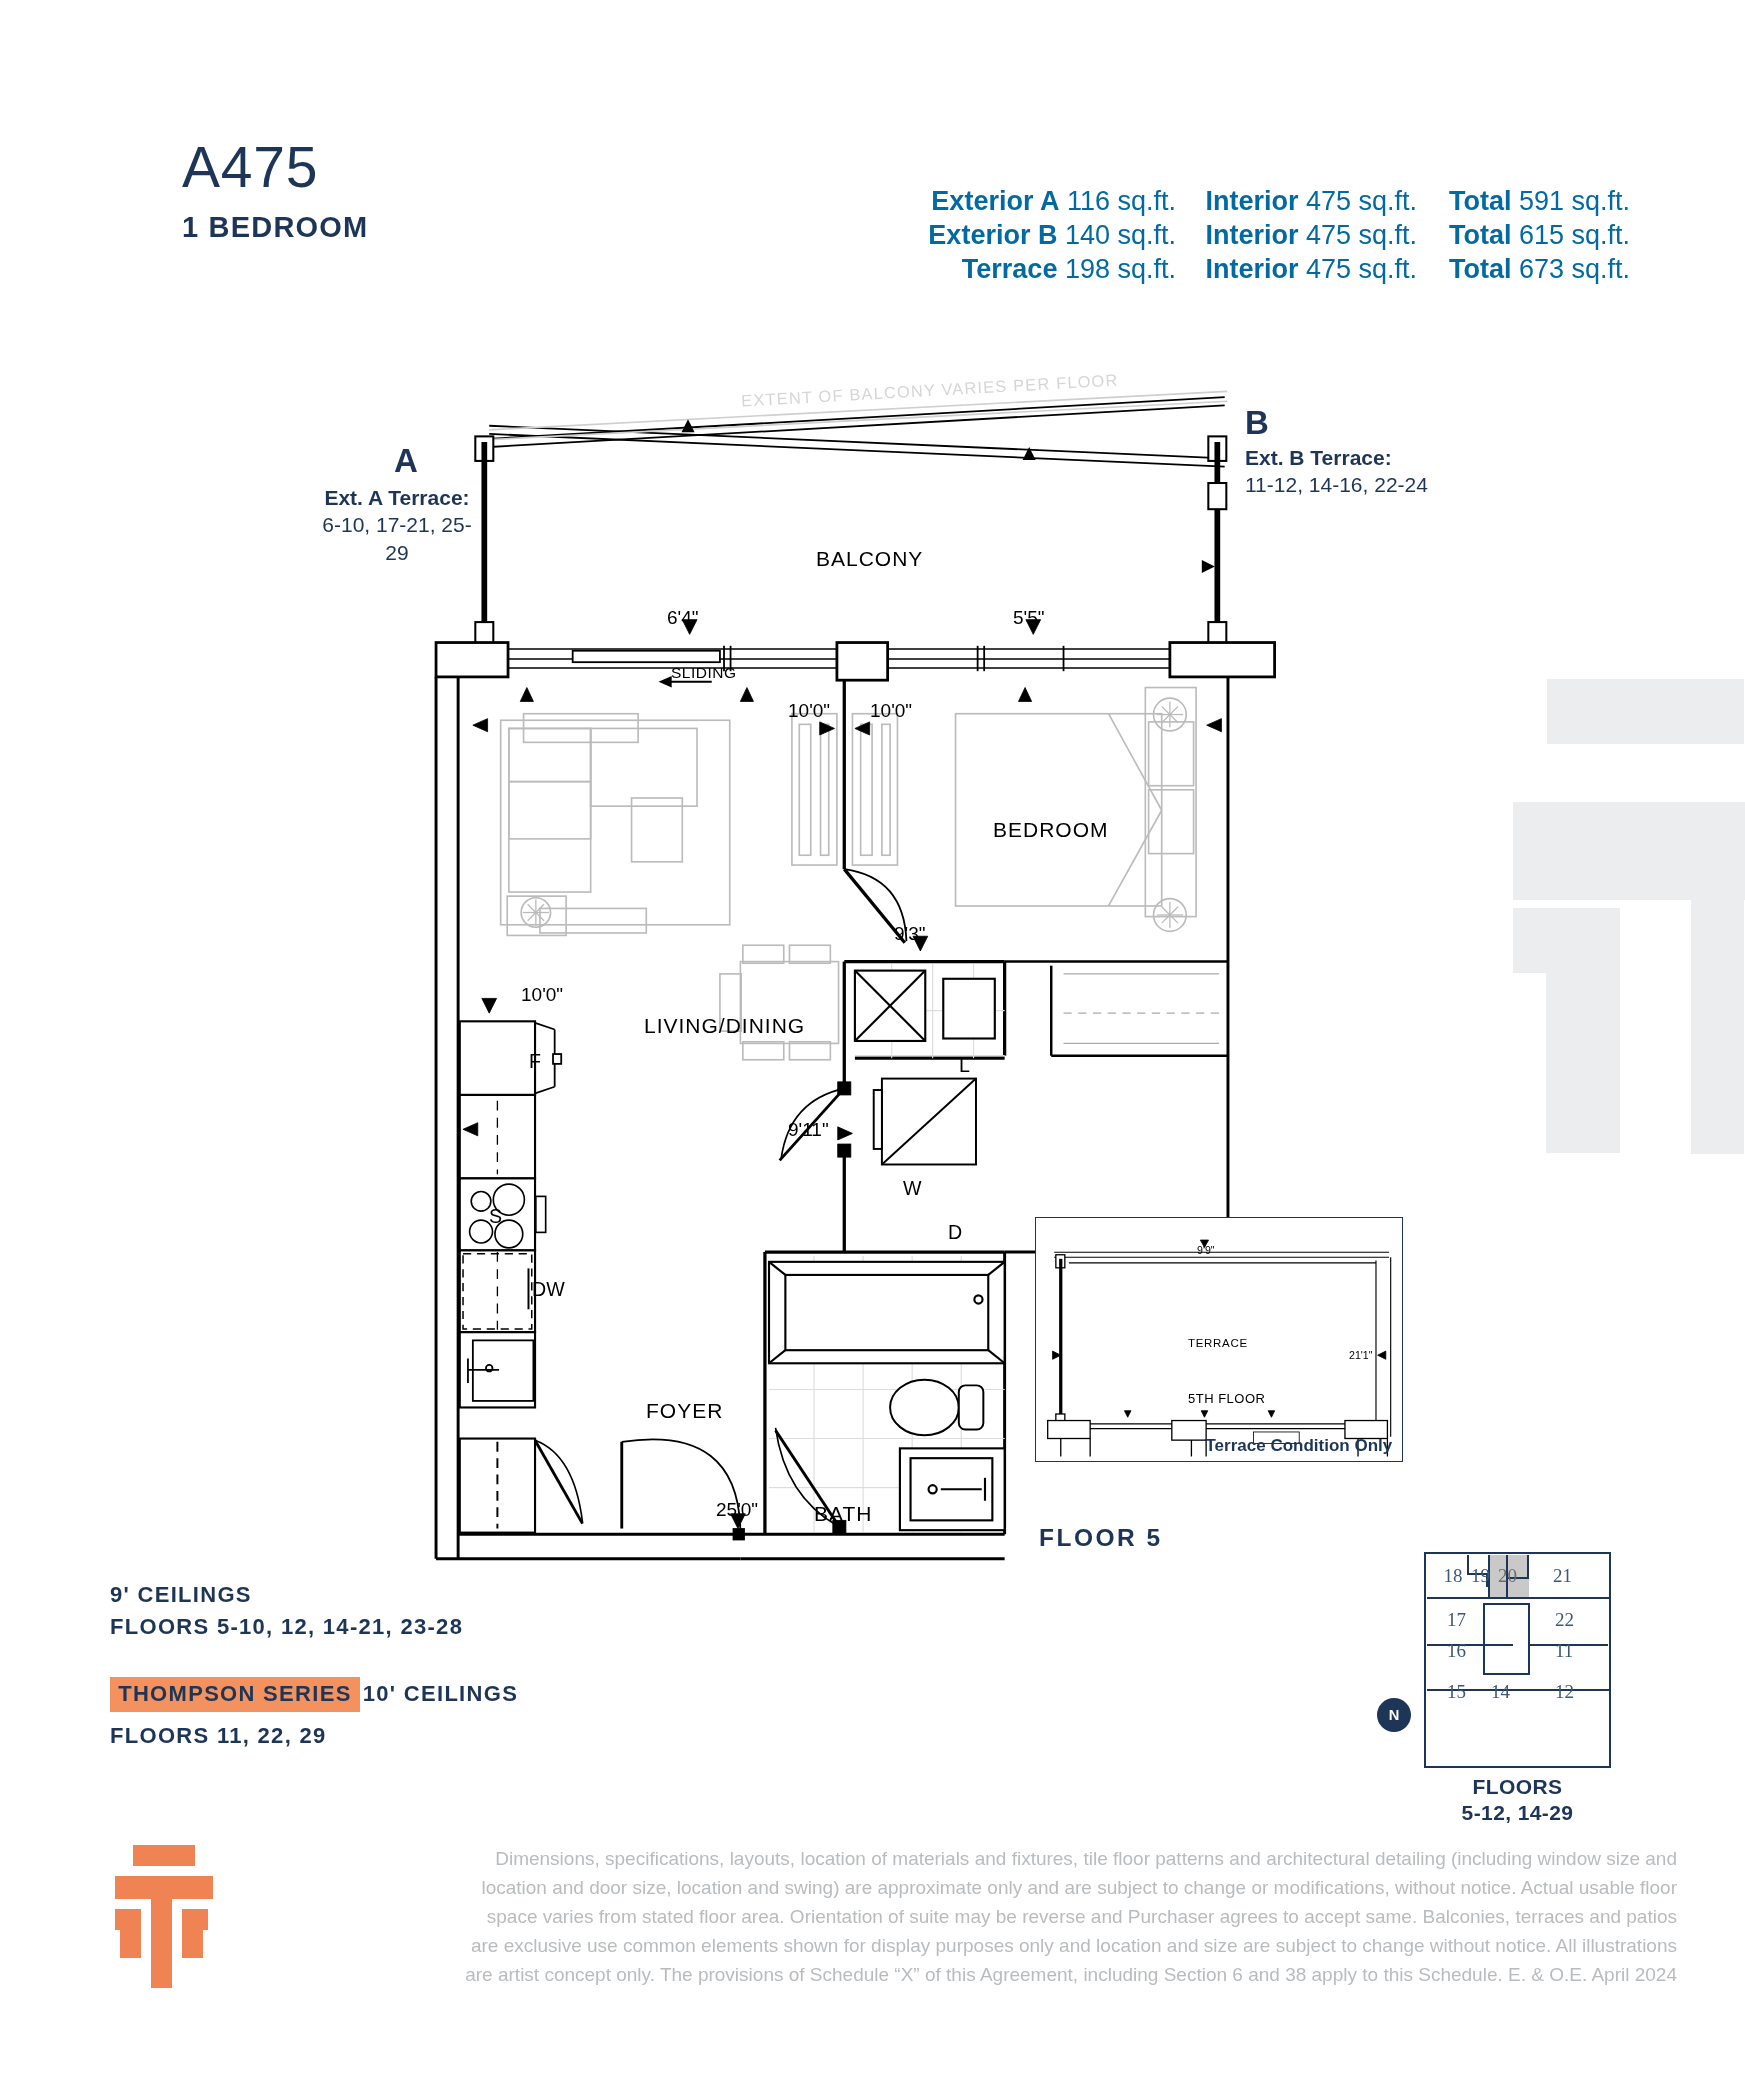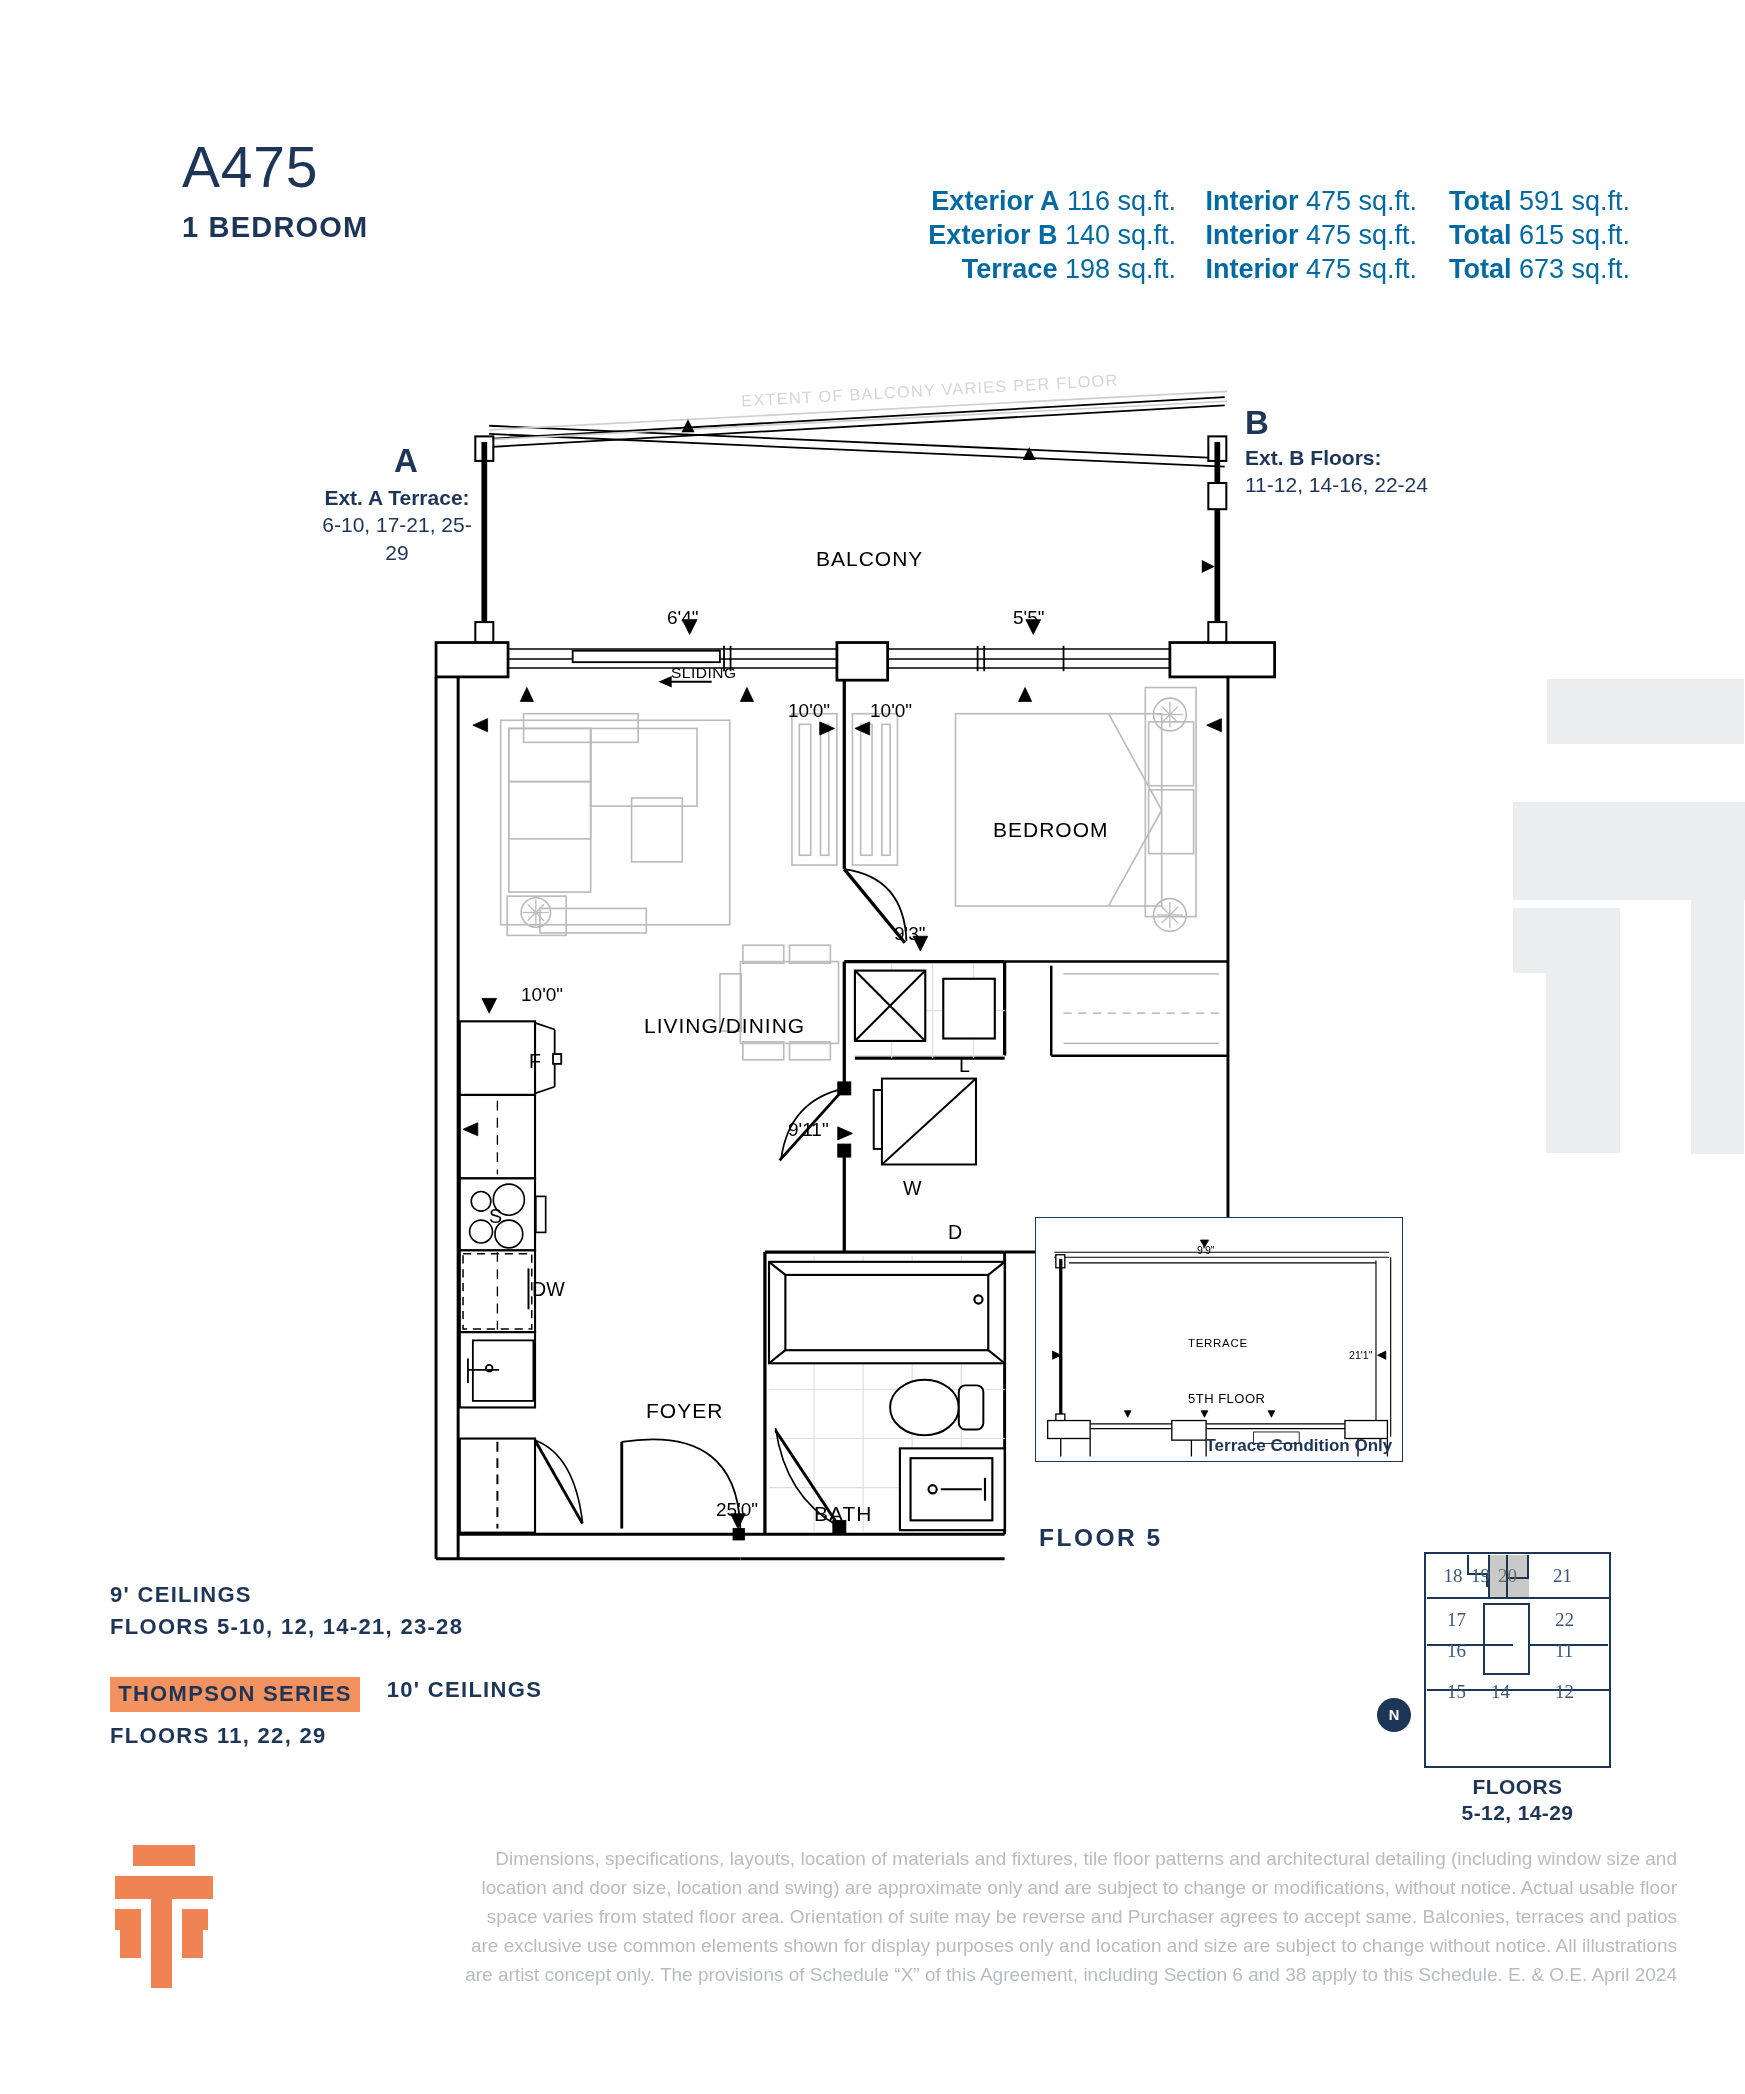--- a/index.html
+++ b/index.html
@@ -53,21 +53,21 @@
   
   .watermark { position:absolute; right:0px; top:679px; width:232px; height:573px; }
   .wm { position:absolute; background:#ebedef; }
 
   
   #plan { position:absolute; left:0; top:0; width:1745px; height:2095px; pointer-events:none; }
 
   
   .ceil-block { position:absolute; left:110px; top:1579px; }
   .ceil-line { font-size:22px; font-weight:bold; letter-spacing:1.3px; line-height:1.45; color:#1d3557; }
-  .thompson-row { margin-top:34px; display:flex; gap:27px; }
+  .thompson-row { margin-top:34px; display:flex; align-items:center; gap:3px; }
   .thompson-tag {
     background:#f4925f; color:#1d3557; font-weight:bold;
     font-size:22px; letter-spacing:1.3px; padding:4.1px 8.2px 4.9px 8.2px;
   }
   .thompson-suffix { font-size:22px; font-weight:bold; letter-spacing:1.3px; color:#1d3557; }
 
   
   .keyplan { position:absolute; left:1424px; top:1552px; width:187px; height:216px; }
   .kp-box { position:absolute; inset:0; border:2.5px solid #1d3557; background:#fff; }
   .kp-cell { position:absolute; font-size:19px; color:#3c5878; font-family:"Liberation Serif", serif; }
@@ -466,21 +466,21 @@
 </div>
 <div class="ext-tag" style="left:311px; top:484px; text-align:center; width:172px;">
   <div class="ext-head">Ext. A Terrace:</div>
   <div class="ext-sub">6-10, 17-21, 25-29</div>
 </div>
 
 <div class="ext-tag" style="left:1245px; top:404px;">
   <div class="ext-letter">B</div>
 </div>
 <div class="ext-tag" style="left:1245px; top:444px;">
-  <div class="ext-head">Ext. B Floors:</div>
+  <div class="ext-head">Ext. B Terrace:</div>
   <div class="ext-sub">11-12, 14-16, 22-24</div>
 </div>
 
 <div class="ptxt room-label" style="left:816px; top:547px;">BALCONY</div>
 <div class="ptxt room-label" style="left:644px; top:1014px;">LIVING/DINING</div>
 <div class="ptxt room-label" style="left:993px; top:818px;">BEDROOM</div>
 <div class="ptxt room-label" style="left:646px; top:1399px;">FOYER</div>
 <div class="ptxt room-label" style="left:814px; top:1502px;">BATH</div>
 
 <div class="ptxt dim-label" style="left:667px; top:607px;">6'4"</div>

